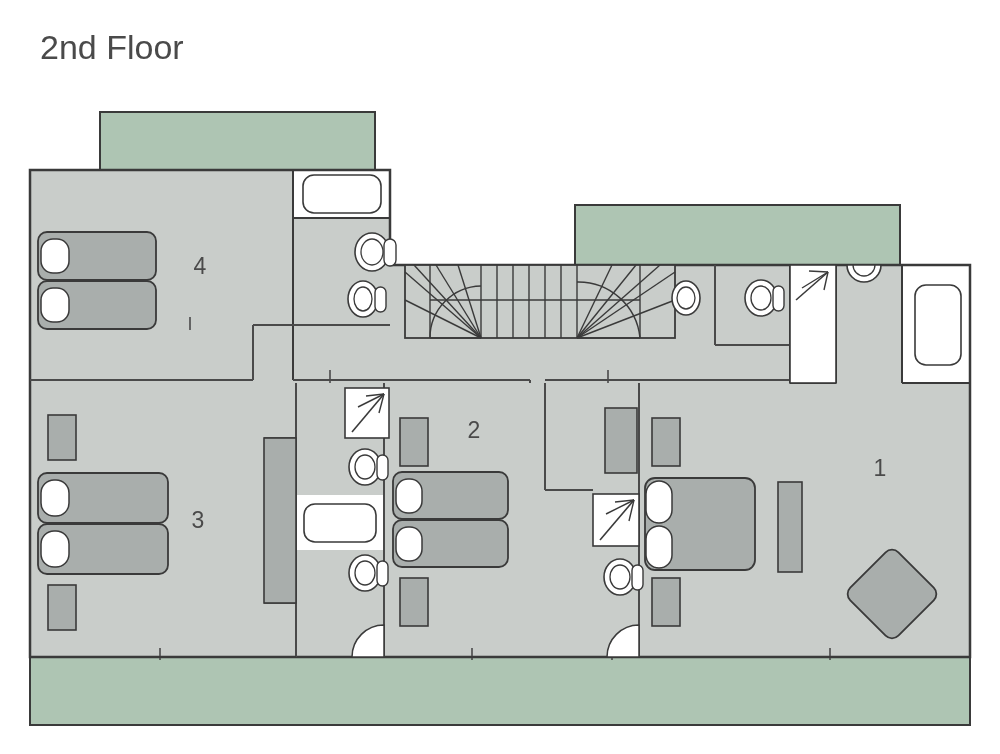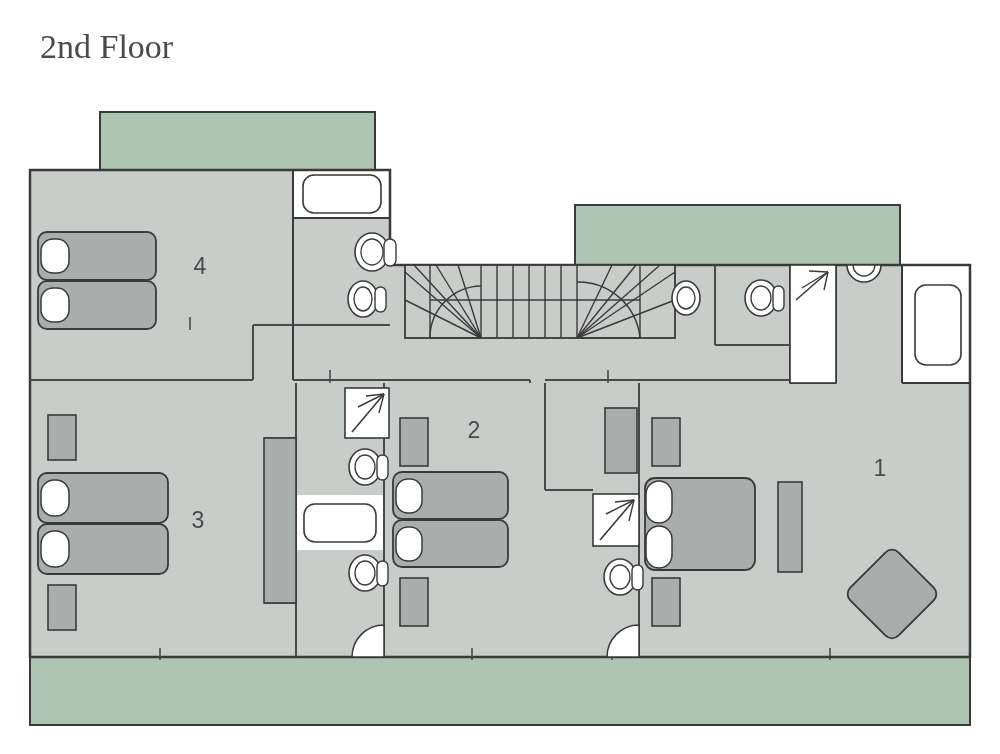--- a/index.html
+++ b/index.html
@@ -20,21 +20,21 @@
     height: 754px;
   }
   #floor-title {
     position: absolute;
     left: 40px;
     top: 28px;
     font-size: 34px;
     font-weight: 400;
     color: #4a4a4a;
     letter-spacing: 0px;
-    font-family: Liberation Serif, serif;
+    font-family: Liberation Sans, sans-serif;
   }
   svg#plan-svg {
     position: absolute;
     left: 0;
     top: 0;
     width: 1000px;
     height: 754px;
   }
   .room-num {
     font-family: "Liberation Sans", sans-serif;

